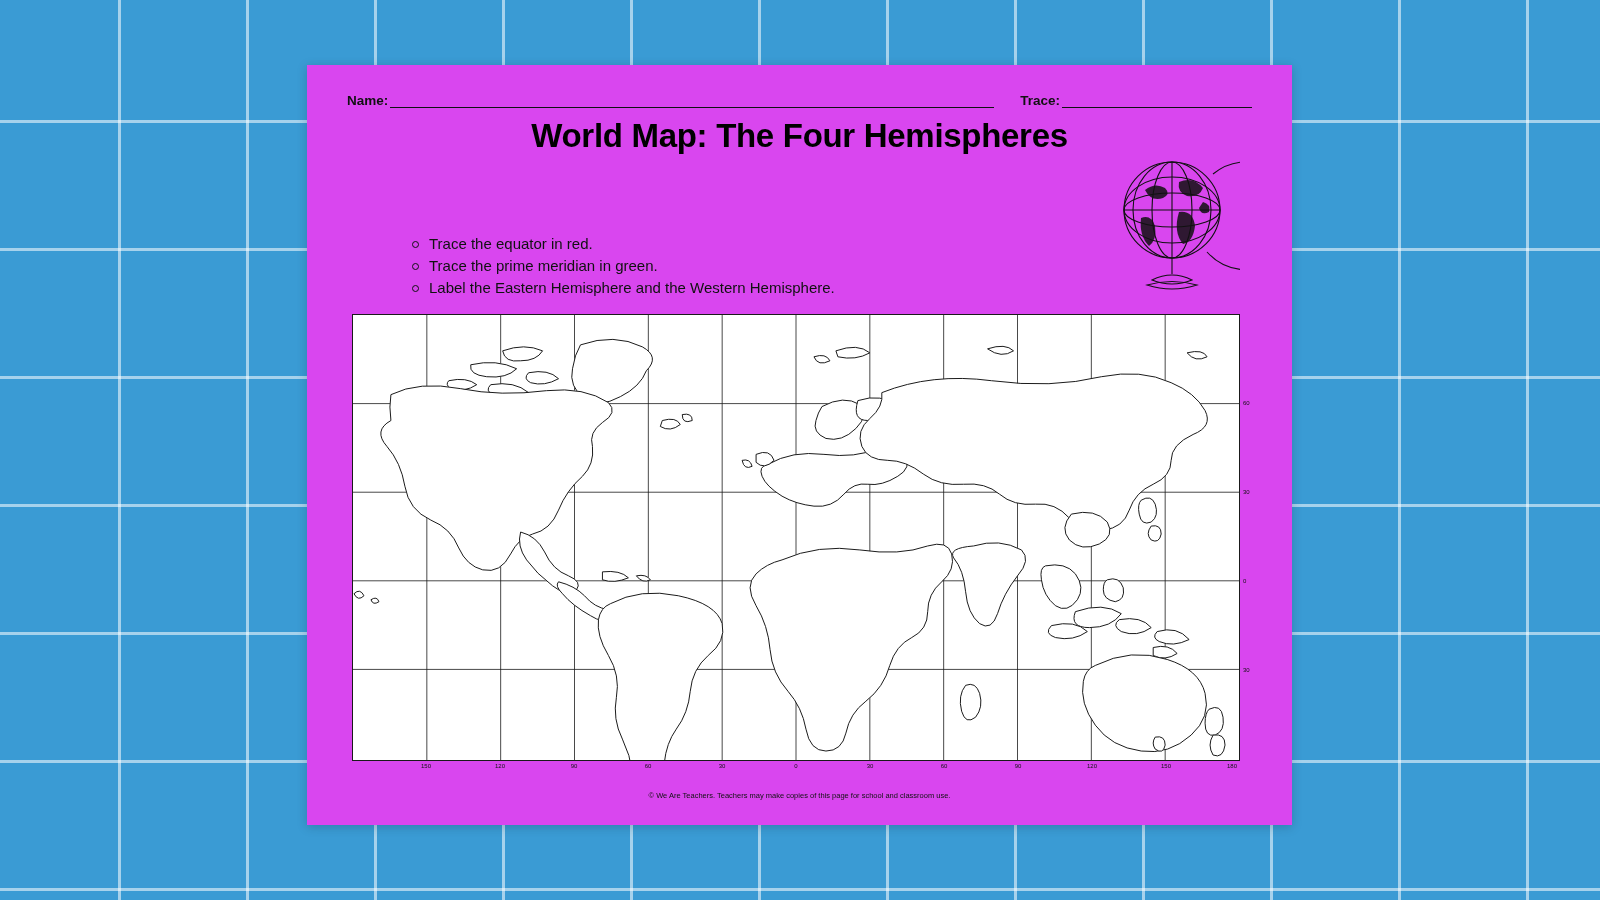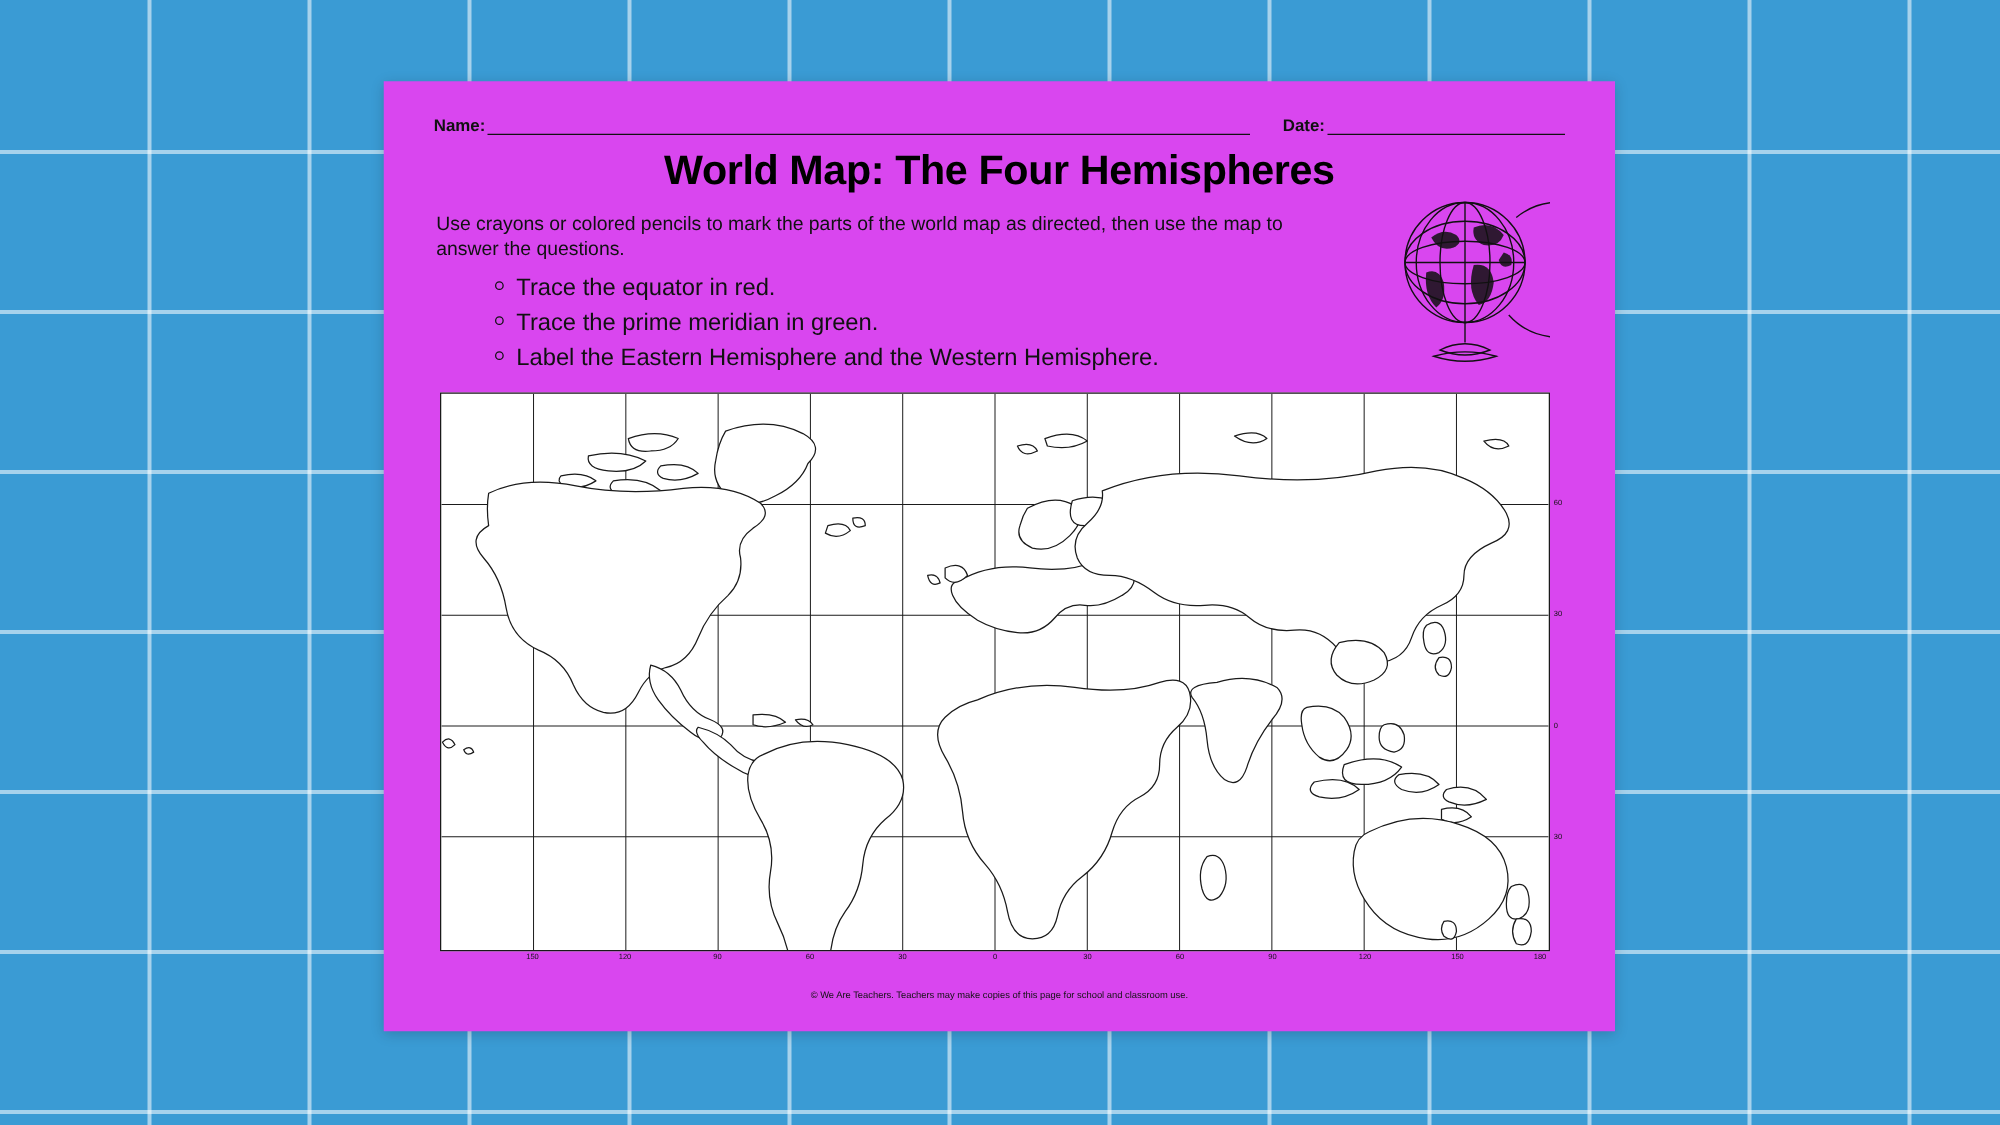--- a/index.html
+++ b/index.html
@@ -72,24 +72,24 @@
     font-size: 15.5px;
     line-height: 1.32;
     color: #111;
   }
 
   #steps {
     position: absolute;
     left: 78px;
     top: 152px;
     width: 760px;
-    margin: 0;
+    margin: 16px;
     padding: 0 0 0 28px;
     list-style: none;
-    font-size: 19px;
+    font-size: 15px;
     line-height: 1.47;
     color: #111;
   }
   #steps li { position: relative; }
   #steps li::before {
     content: "";
     position: absolute;
     left: -17px;
     top: 8px;
     width: 5px;
@@ -160,27 +160,26 @@
 </head>
 <body>
 
 <div id="bg"></div>
 
 <div id="sheet">
 
   <div class="name-date-row">
     <span class="nd-label">Name:</span>
     <span class="nd-line name"></span>
-    <span class="nd-label">Date:</span>
+    <span class="nd-label">Trace:</span>
     <span class="nd-line date"></span>
   </div>
 
   <div id="title">World Map: The Four Hemispheres</div>
 
-  <div id="intro">Use crayons or colored pencils to mark the parts of the world map as directed, then use the map to answer the questions.</div>
 
   <ul id="steps">
     <li>Trace the equator in red.</li>
     <li>Trace the prime meridian in green.</li>
     <li>Label the Eastern Hemisphere and the Western Hemisphere.</li>
   </ul>
 
   <svg id="globe" viewBox="0 0 135 145">
     <g fill="none" stroke="#111" stroke-width="1.1">
       <circle cx="67" cy="58" r="48"></circle>

